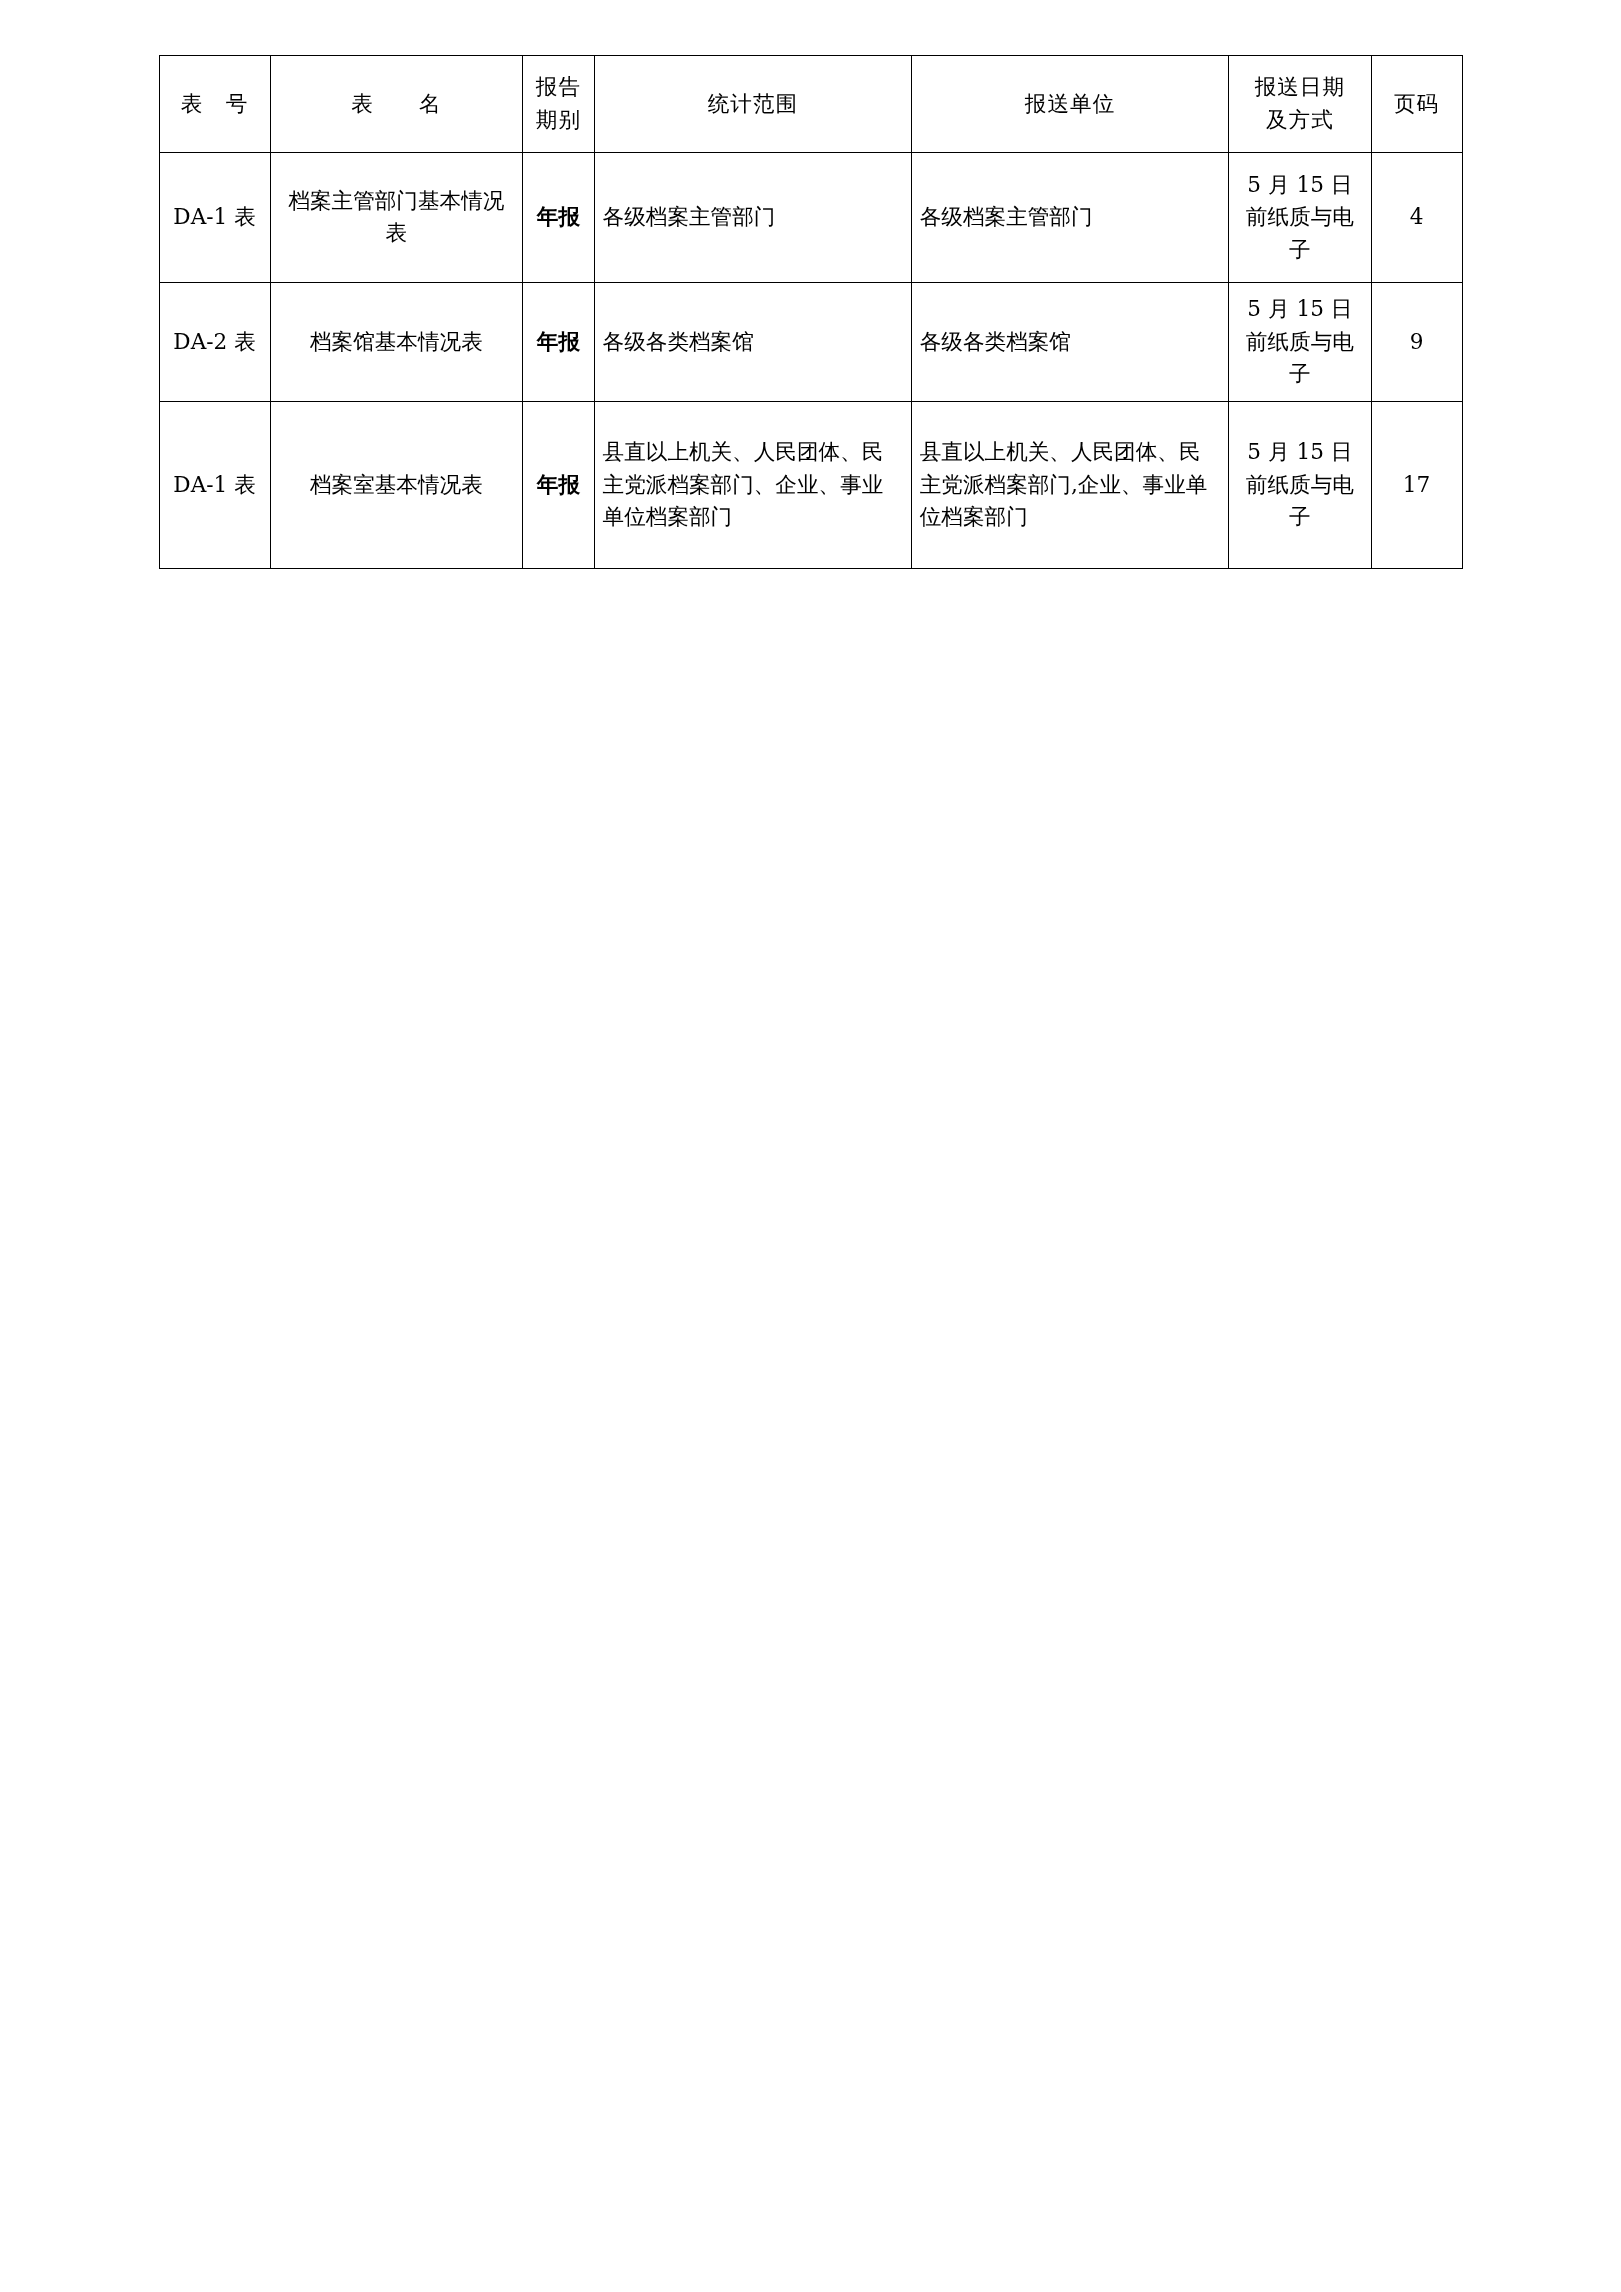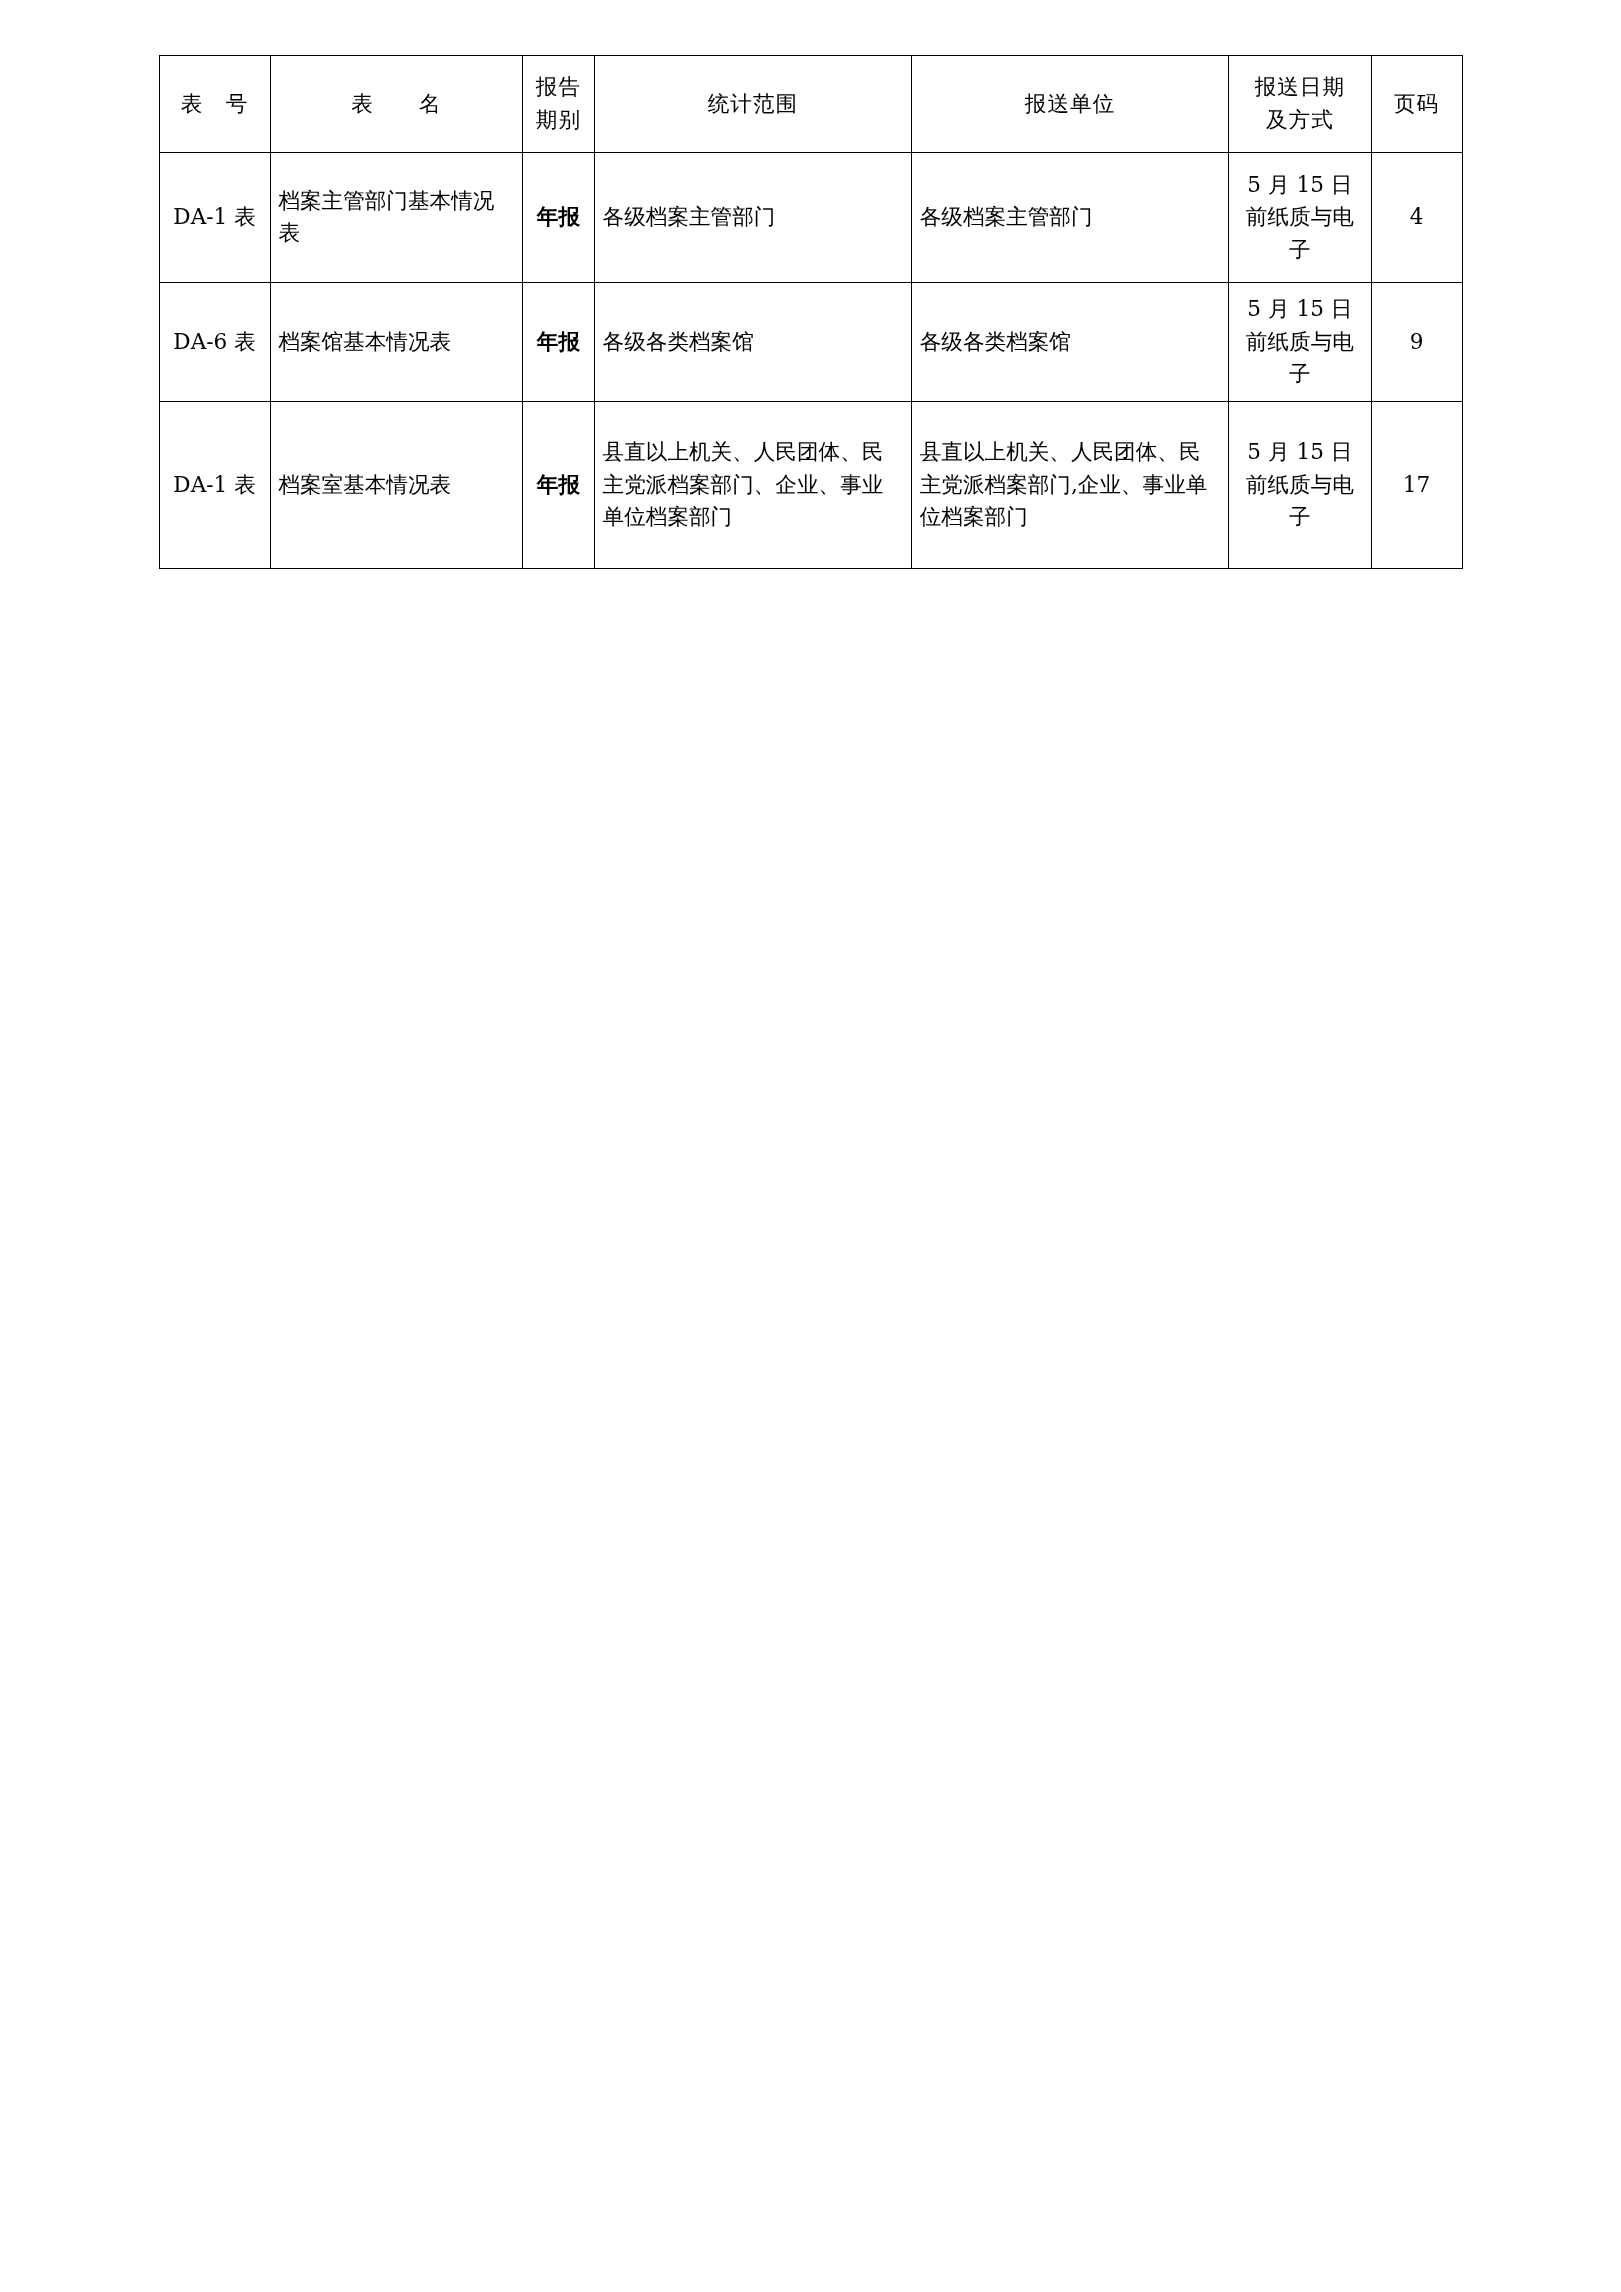--- a/index.html
+++ b/index.html
@@ -58,21 +58,21 @@
   }
   .col-no    { width: 110px; }
   .col-name  { width: 250px; }
   .col-period{ width: 71px; }
   .col-scope { width: 314px; }
   .col-unit  { width: 314px; }
   .col-date  { width: 141px; }
   .col-page  { width: 90px; }
 
   td.c-no      { text-align: center; }
-  td.c-name    { text-align: left; padding-left: 11.8px; }
+  td.c-name    { text-align: center; padding-left: 11.8px; }
   td.c-period  { text-align: center; font-weight: bold; }
   td.c-scope   { text-align: left; padding-left: 11.8px; }
   td.c-unit    { text-align: left; padding-left: 11.8px; }
   td.c-date    { text-align: center; }
   td.c-page    { text-align: center; }
 
   .row-da1 td { height: 110px; }
   .row-da2 td { height: 98px; }
   .row-da3 td { height: 147px; }
 
@@ -116,21 +116,21 @@
         <tr class="row-da1">
           <td class="c-no">DA-1 表</td>
           <td class="c-name">档案主管部门基本情况表</td>
           <td class="c-period">年报</td>
           <td class="c-scope">各级档案主管部门</td>
           <td class="c-unit">各级档案主管部门</td>
           <td class="c-date">5 月 15 日前纸质与电子</td>
           <td class="c-page">4</td>
         </tr>
         <tr class="row-da2">
-          <td class="c-no">DA-6 表</td>
+          <td class="c-no">DA-2 表</td>
           <td class="c-name">档案馆基本情况表</td>
           <td class="c-period">年报</td>
           <td class="c-scope">各级各类档案馆</td>
           <td class="c-unit">各级各类档案馆</td>
           <td class="c-date">5 月 15 日前纸质与电子</td>
           <td class="c-page">9</td>
         </tr>
         <tr class="row-da3">
           <td class="c-no">DA-1 表</td>
           <td class="c-name">档案室基本情况表</td>

